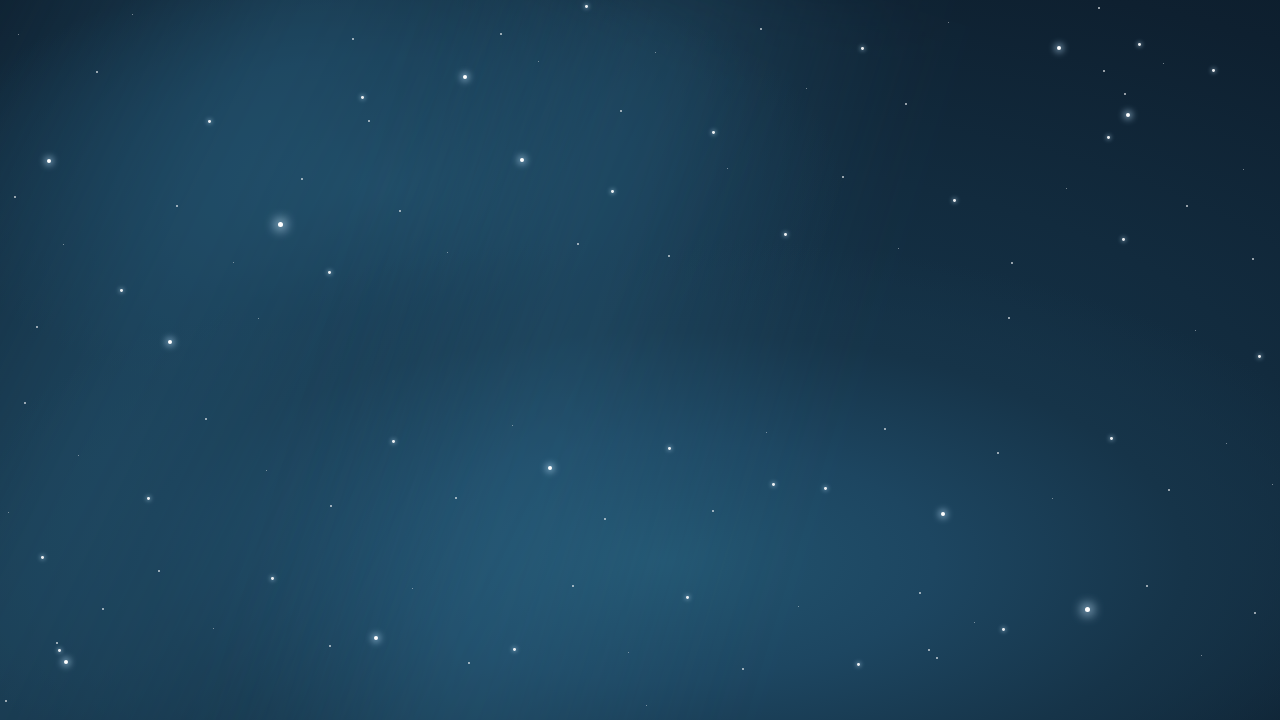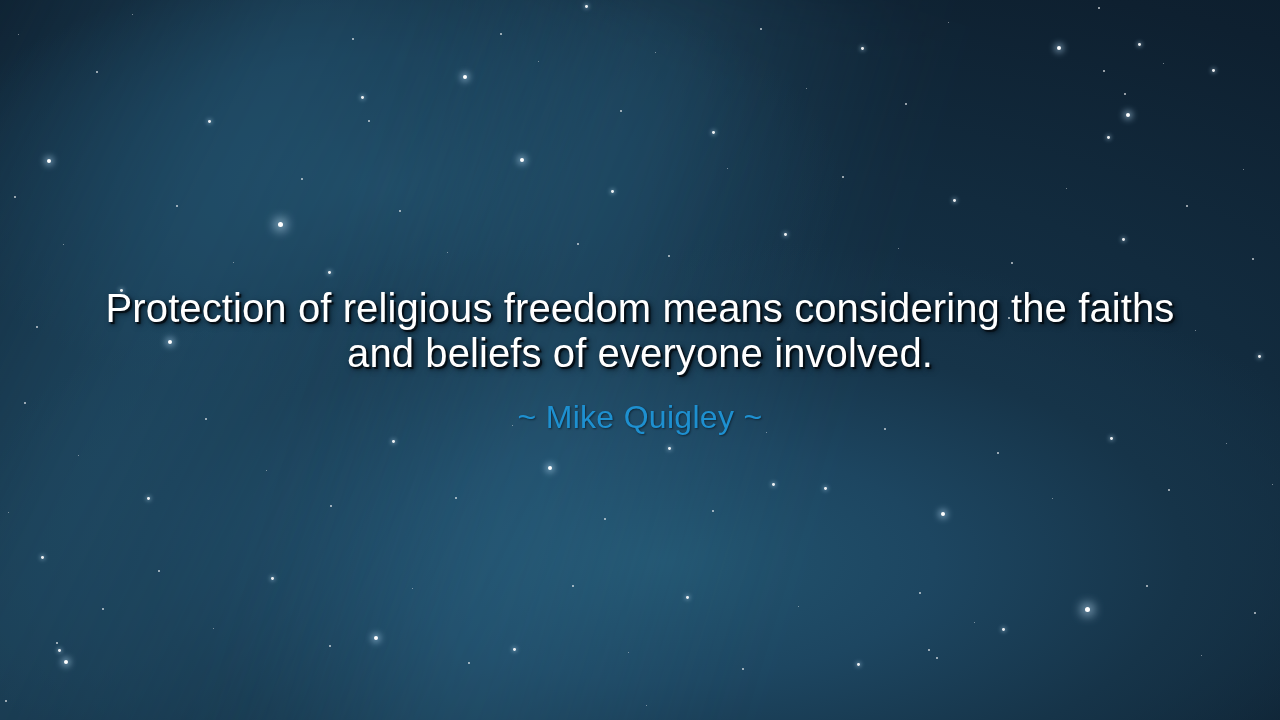--- a/index.html
+++ b/index.html
@@ -255,19 +255,14 @@
     <div class="star sm" style="left:1146px;top:585px;"></div>
     <div class="star tiny" style="left:1201px;top:655px;"></div>
     <div class="star sm" style="left:1254px;top:612px;"></div>
 
     <div class="star tiny" style="left:8px;   top:512px;"></div>
     <div class="star sm" style="left:5px;   top:700px;"></div>
     <div class="star tiny" style="left:646px; top:705px;"></div>
     <div class="star tiny" style="left:1272px;top:484px;"></div>
   </div>
 
-  <div class="quote-block">
-    <p class="quote-text">Protection of religious freedom means considering the faiths
-and beliefs of everyone involved.</p>
-    <p class="attribution">~ Mike Quigley ~</p>
-  </div>
 
 </div>
 
 </body></html>

